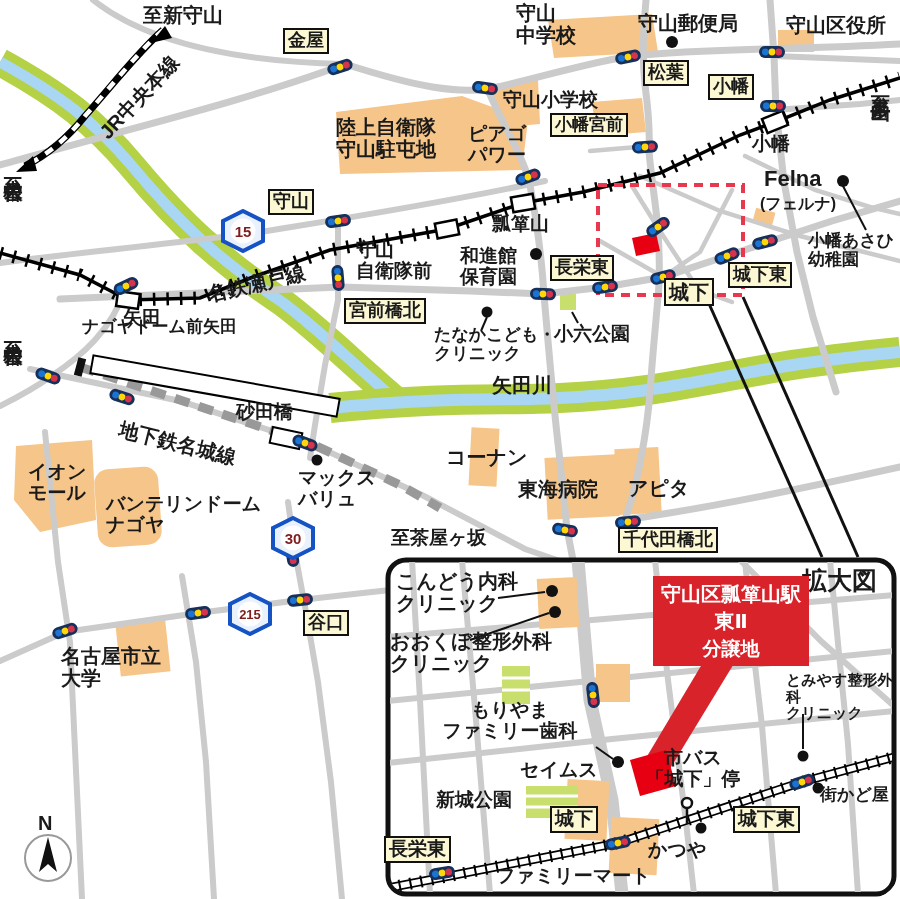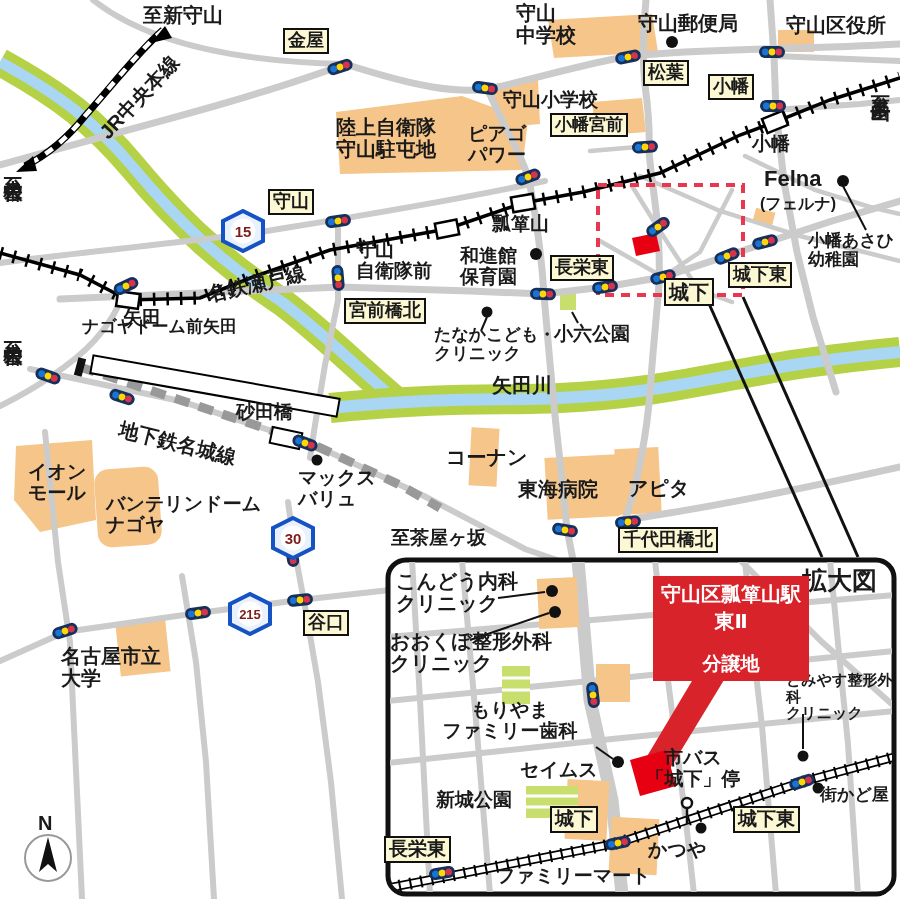--- a/index.html
+++ b/index.html
@@ -15,21 +15,21 @@
           padding:0 3px;font-weight:700;font-size:18px;line-height:1.2;white-space:nowrap;}
   .ctr{text-align:center;}
   .shield{position:absolute;z-index:3;width:46px;height:44px;}
   .shield svg{position:absolute;left:0;top:0;}
   .shield span{position:absolute;inset:0;display:flex;align-items:center;justify-content:center;
                color:#7f1d1d;font-weight:700;font-size:15px;padding-top:1px;}
   #site-banner{position:absolute;z-index:4;left:653px;top:576px;width:152px;
                background:#d8232a;color:#fff;font-weight:700;text-align:center;
                padding:5px 2px 4px 2px;}
   #site-banner .l1{font-size:20px;letter-spacing:0;}
-  #site-banner .l2{font-size:19px;margin-top:16px;}
+  #site-banner .l2{font-size:19px;margin-top:1px;}
   #inset-title{z-index:4;}
 </style>
 </head>
 <body>
 
 <div id="stage">
 
 <svg id="linework" width="900" height="899" viewBox="0 0 900 899">
   <defs>
     <g id="sig">

